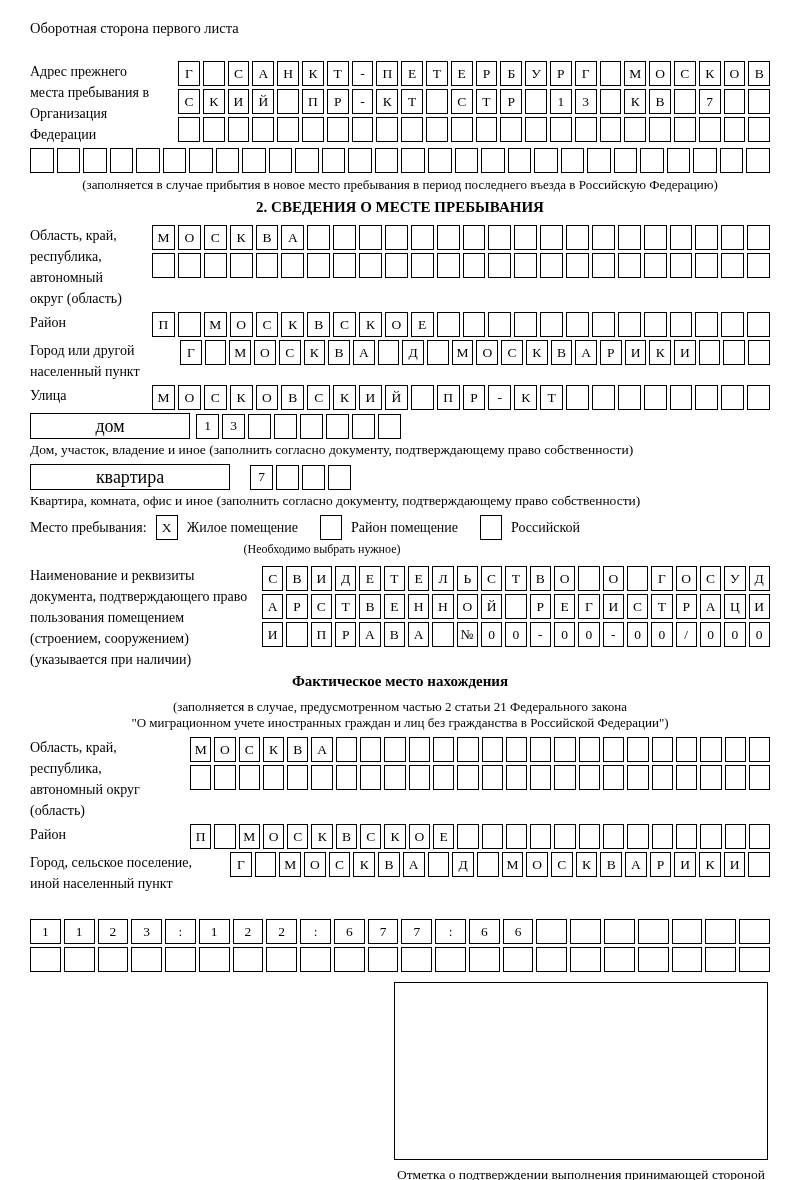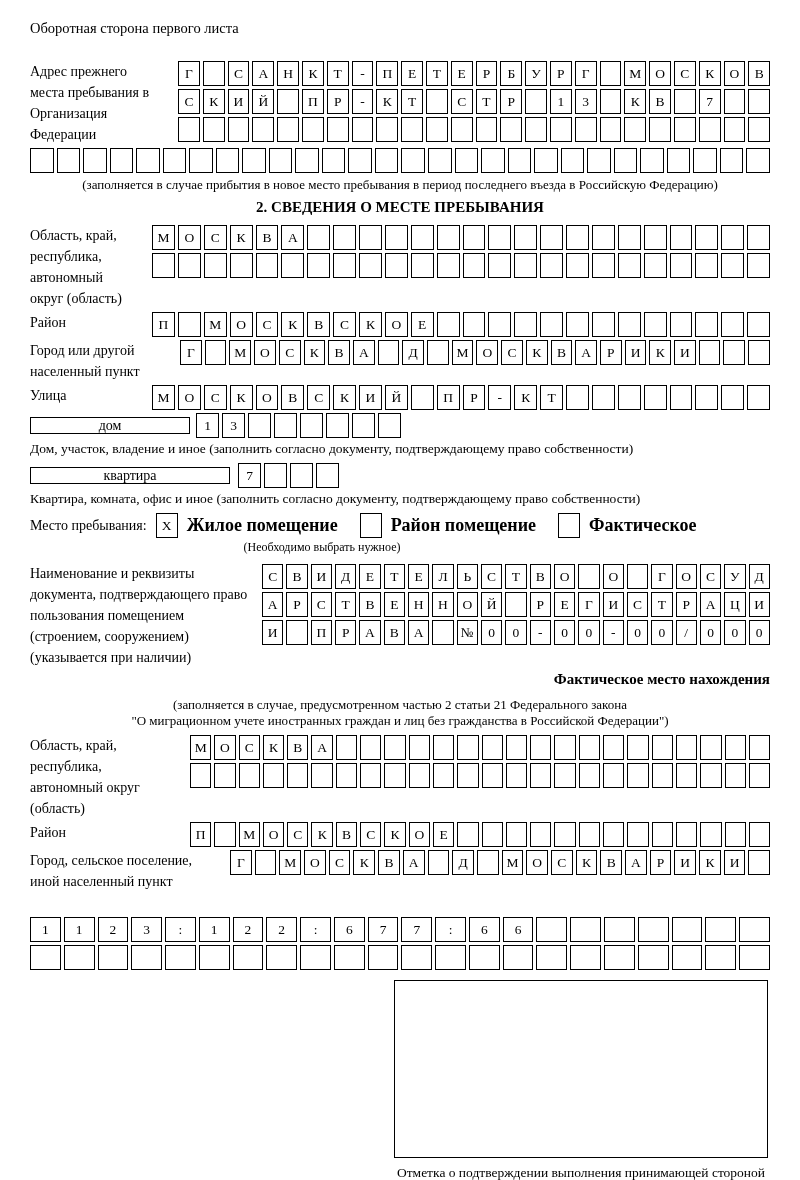--- a/index.html
+++ b/index.html
@@ -25,29 +25,29 @@
           font-size: 13.5px; line-height: 1; background: #fff; }
   .cells.fixed { flex: none; }
   .cells.fixed .cell { flex: none; width: 23px; }
 
   .full-row { margin-top: 3px; }
   .caption { text-align: center; font-size: 13px; margin: 4px 0 6px 0; }
   .caption-left { text-align: left; font-size: 13.5px; margin: 3px 0 6px 0; font-family: Liberation Serif, serif; }
   .sec-title { text-align: center; font-weight: bold; font-size: 15px; margin: 6px 0 9px 0; }
 
   .inline-row { display: flex; align-items: center; margin-bottom: 3px; }
-  .named-box { border: 1.6px solid #000; height: 17px; display: flex; align-items: center;
-               justify-content: center; font-size: 14px; flex: none; }
+  .named-box { border: 1.6px solid #000; height: 26px; display: flex; align-items: center;
+               justify-content: center; font-size: 18px; flex: none; }
   .house-box { width: 160px; margin-right: 6px; }
-  .apt-box { width: 200px; margin-right: 8px; }
+  .apt-box { width: 200px; margin-right: 20px; }
 
   .chk-row { display: flex; align-items: center; margin-top: 4px; }
   .chk-box { width: 22px; height: 25px; border: 1.6px solid #000; display: flex;
              align-items: center; justify-content: center; font-size: 13.5px; flex: none; }
-  .chk-label { font-size: 18px; margin: 0 22px 0 9px; font-weight: bold; }
+  .chk-label { font-size: 14px; margin: 0 22px 0 9px; }
   .chk-lead { font-size: 14px; margin-right: 9px; }
   .chk-note { font-size: 12px; margin: 2px 0 8px 152px; width: 280px; text-align: center; }
 
   .mt-doc .rows { margin-top: 1px; }
   .cad-rows { margin-top: 22px; }
 
   .stamp-wrap { margin-left: 364px; margin-top: 10px; }
   .stamp-box { width: 374px; height: 178px; border: 1.6px solid #000; }
   .stamp-caption { width: 374px; text-align: center; font-size: 13.5px;
                    line-height: 1.42; margin-top: 5px; }
@@ -357,21 +357,21 @@
   </div>
   <div class="caption-left">Квартира, комната, офис и иное (заполнить согласно документу, подтверждающему право собственности)</div>
 
   <div class="chk-row">
     <div class="chk-lead">Место пребывания:</div>
     <div class="chk-box">X</div>
     <div class="chk-label">Жилое помещение</div>
     <div class="chk-box"></div>
     <div class="chk-label">Район помещение</div>
     <div class="chk-box"></div>
-    <div class="chk-label">Фактическое</div>
+    <div class="chk-label">Российской</div>
   </div>
   <div class="chk-note">(Необходимо выбрать нужное)</div>
 
   <div class="field mt-doc">
     <div class="label lw-232">Наименование и реквизиты документа, подтверждающего право пользования помещением (строением, сооружением) (указывается при наличии)</div>
     <div class="rows">
       <div class="cells">
           <div class="cell">С</div>
           <div class="cell">В</div>
           <div class="cell">И</div>
@@ -436,21 +436,21 @@
           <div class="cell">0</div>
           <div class="cell">0</div>
           <div class="cell">/</div>
           <div class="cell">0</div>
           <div class="cell">0</div>
           <div class="cell">0</div>
         </div>
     </div>
   </div>
 
-  <div class="sec-title" style="margin-top:2px;text-align:right;">Фактическое место нахождения</div>
+  <div class="sec-title" style="margin-top:2px;">Фактическое место нахождения</div>
   <div class="caption" style="margin:0;">(заполняется в случае, предусмотренном частью 2 статьи 21 Федерального закона</div>
   <div class="caption" style="margin-top:0;">"О миграционном учете иностранных граждан и лиц без гражданства в Российской Федерации")</div>
 
   <div class="field">
     <div class="label lw-160">Область, край, республика, автономный округ (область)</div>
     <div class="rows">
       <div class="cells">
           <div class="cell">М</div>
           <div class="cell">О</div>
           <div class="cell">С</div>

